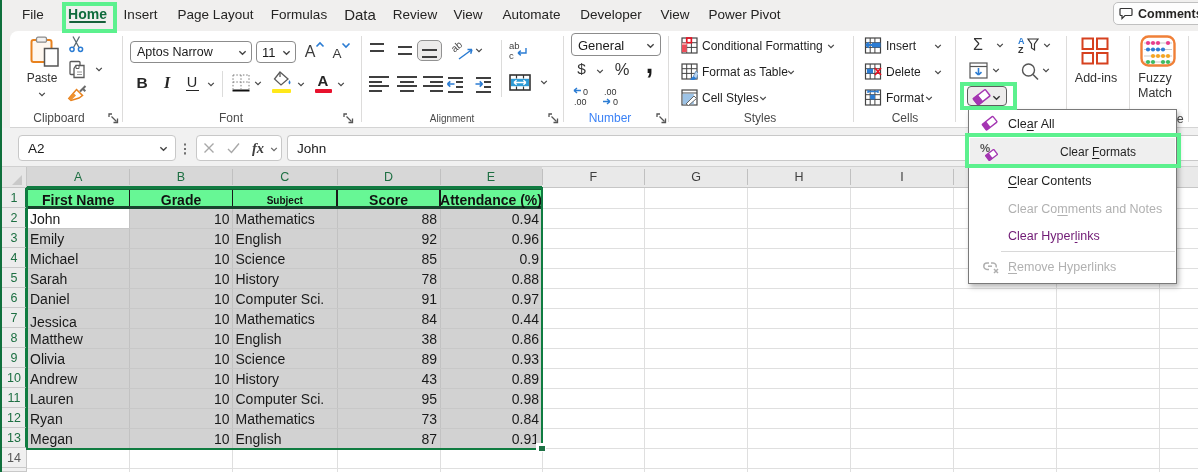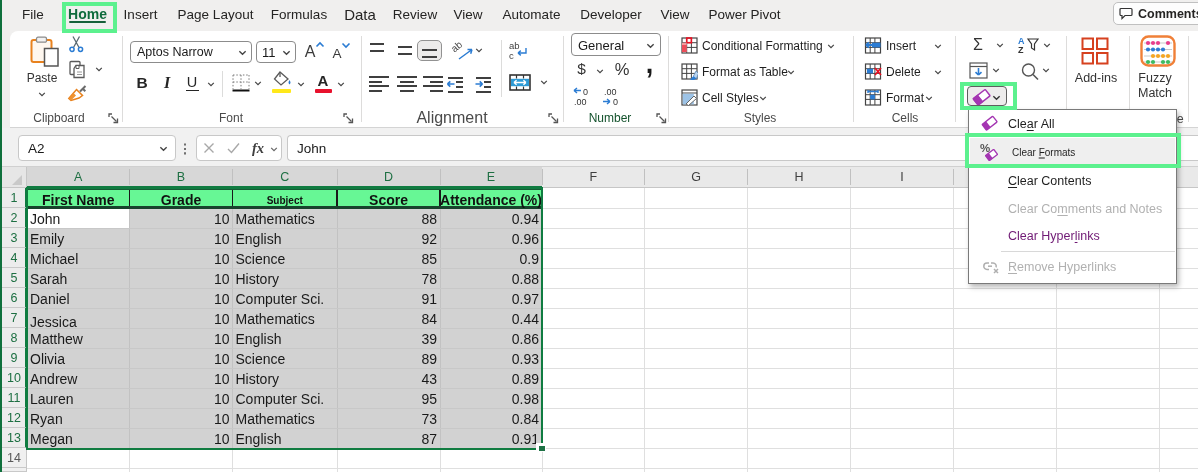--- a/index.html
+++ b/index.html
@@ -176,21 +176,21 @@
     </svg>
 <svg class="a" style="left:509px;top:74px" width="22" height="17" viewBox="0 0 22 17">
 <rect x="1" y="1" width="20" height="15" fill="#FFF" stroke="#333" stroke-width="1.6"></rect>
 <path d="M7.5 1 V4.5 M14.5 1 V4.5 M7.5 12.5 V16 M14.5 12.5 V16" stroke="#333" stroke-width="1.2"></path>
 <rect x="2" y="4.8" width="18" height="7.4" fill="#2E9BD6"></rect>
 <path d="M5 8.5 h12 M5 8.5 l2.6-2.3 M5 8.5 l2.6 2.3 M17 8.5 l-2.6 -2.3 M17 8.5 l-2.6 2.3" stroke="#FFF" stroke-width="1.4" fill="none"></path>
 </svg>
 <svg class="a" style="left:540.0px;top:78.0px" width="8" height="8" viewBox="0 0 8 8">
       <path d="M1.2 2.8 L4 5.6 L6.8 2.8" fill="none" stroke="#444" stroke-width="1.2"></path>
     </svg>
-<div class="a" style="left:452px;top:117.5px;font-size:16px;color:#4A4A4A;font-weight:400;transform:translate(-50%,-50%);white-space:nowrap;">Alignment</div>
+<div class="a" style="left:452px;top:117.5px;font-size:10px;color:#4A4A4A;font-weight:400;transform:translate(-50%,-50%);white-space:nowrap;">Alignment</div>
 <svg class="a" style="left:548px;top:112.5px" width="11" height="11" viewBox="0 0 11 11">
 <path d="M1 4 V1 H4" stroke="#555" stroke-width="1.3" fill="none"></path>
 <path d="M3.5 3.5 L8.5 8.5" stroke="#555" stroke-width="1.3" fill="none"></path>
 <path d="M9.5 5.5 V9.5 H5.5" stroke="#555" stroke-width="1.3" fill="none"></path>
 </svg>
 <div class="a " style="left:571px;top:33px;width:90px;height:23px;background:#fff;border:1px solid #8C8C8C;border-radius:4px;box-sizing:border-box"></div>
 <div class="a " style="left:578px;top:44.5px;font-size:13px;color:#1A1A1A;font-weight:400;transform:translateY(-50%);white-space:nowrap;">General</div>
 <svg class="a" style="left:645.5px;top:40.5px" width="9" height="9" viewBox="0 0 8 8">
       <path d="M1.2 2.8 L4 5.6 L6.8 2.8" fill="none" stroke="#444" stroke-width="1.2"></path>
     </svg>
@@ -203,21 +203,21 @@
 <svg class="a" style="left:572px;top:86px" width="26" height="20" viewBox="0 0 26 20">
 <path d="M2 4.5 h7 M2 4.5 l3-2.5 M2 4.5 l3 2.5" stroke="#2B7CD3" stroke-width="1.4" fill="none"></path>
 <text x="11" y="9" font-size="9" fill="#333" font-family="Liberation Sans">0</text>
 <text x="2" y="19" font-size="9" fill="#333" font-family="Liberation Sans">.00</text>
 </svg>
 <svg class="a" style="left:601px;top:86px" width="26" height="20" viewBox="0 0 26 20">
 <text x="3" y="9" font-size="9" fill="#333" font-family="Liberation Sans">.00</text>
 <path d="M2 15.5 h7 M9 15.5 l-3-2.5 M9 15.5 l-3 2.5" stroke="#2B7CD3" stroke-width="1.4" fill="none"></path>
 <text x="12" y="19" font-size="9" fill="#333" font-family="Liberation Sans">0</text>
 </svg>
-<div class="a" style="left:610px;top:117.5px;font-size:12px;color:#14532d;font-weight:400;transform:translate(-50%,-50%);white-space:nowrap;">Number</div>
+<div class="a" style="left:610px;top:117.5px;font-size:12px;color:#3b82f6;font-weight:400;transform:translate(-50%,-50%);white-space:nowrap;">Number</div>
 <svg class="a" style="left:656px;top:112.5px" width="11" height="11" viewBox="0 0 11 11">
 <path d="M1 4 V1 H4" stroke="#555" stroke-width="1.3" fill="none"></path>
 <path d="M3.5 3.5 L8.5 8.5" stroke="#555" stroke-width="1.3" fill="none"></path>
 <path d="M9.5 5.5 V9.5 H5.5" stroke="#555" stroke-width="1.3" fill="none"></path>
 </svg>
 <svg class="a" style="left:681px;top:37px" width="17" height="17" viewBox="0 0 17 17">
 <rect x="1" y="1" width="15" height="15" fill="#FFF" stroke="#444" stroke-width="1.2"></rect>
 <path d="M1 5.7 H16 M1 10.4 H16 M5.7 1 V16 M10.4 1 V16" stroke="#444" stroke-width="1"></path>
 <rect x="5.7" y="1" width="4.7" height="4.7" fill="none" stroke="#E81123" stroke-width="1.6"></rect>
 <rect x="1" y="5.7" width="4.7" height="9.4" fill="#F4989C"></rect>
@@ -525,21 +525,21 @@
 <div class="a " style="left:337px;top:299px;font-size:14px;color:#1A1A1A;font-weight:400;transform:translateY(-50%);white-space:nowrap;width:100px;text-align:right;transform:translateY(-50%)">91</div>
 <div class="a " style="left:440px;top:299px;font-size:14px;color:#1A1A1A;font-weight:400;transform:translateY(-50%);white-space:nowrap;width:99px;text-align:right;transform:translateY(-50%)">0.97</div>
 <div class="a " style="left:30px;top:322px;font-size:14px;color:#1A1A1A;font-weight:400;transform:translateY(-50%);white-space:nowrap;">Jessica</div>
 <div class="a " style="left:129.5px;top:319px;font-size:14px;color:#1A1A1A;font-weight:400;transform:translateY(-50%);white-space:nowrap;width:100.0px;text-align:right;transform:translateY(-50%)">10</div>
 <div class="a " style="left:235.5px;top:319px;font-size:14px;color:#1A1A1A;font-weight:400;transform:translateY(-50%);white-space:nowrap;">Mathematics</div>
 <div class="a " style="left:337px;top:319px;font-size:14px;color:#1A1A1A;font-weight:400;transform:translateY(-50%);white-space:nowrap;width:100px;text-align:right;transform:translateY(-50%)">84</div>
 <div class="a " style="left:440px;top:319px;font-size:14px;color:#1A1A1A;font-weight:400;transform:translateY(-50%);white-space:nowrap;width:99px;text-align:right;transform:translateY(-50%)">0.44</div>
 <div class="a " style="left:30px;top:339px;font-size:14px;color:#1A1A1A;font-weight:400;transform:translateY(-50%);white-space:nowrap;">Matthew</div>
 <div class="a " style="left:129.5px;top:339px;font-size:14px;color:#1A1A1A;font-weight:400;transform:translateY(-50%);white-space:nowrap;width:100.0px;text-align:right;transform:translateY(-50%)">10</div>
 <div class="a " style="left:235.5px;top:339px;font-size:14px;color:#1A1A1A;font-weight:400;transform:translateY(-50%);white-space:nowrap;">English</div>
-<div class="a " style="left:337px;top:339px;font-size:14px;color:#1A1A1A;font-weight:400;transform:translateY(-50%);white-space:nowrap;width:100px;text-align:right;transform:translateY(-50%)">39</div>
+<div class="a " style="left:337px;top:339px;font-size:14px;color:#1A1A1A;font-weight:400;transform:translateY(-50%);white-space:nowrap;width:100px;text-align:right;transform:translateY(-50%)">38</div>
 <div class="a " style="left:440px;top:339px;font-size:14px;color:#1A1A1A;font-weight:400;transform:translateY(-50%);white-space:nowrap;width:99px;text-align:right;transform:translateY(-50%)">0.86</div>
 <div class="a " style="left:30px;top:359px;font-size:14px;color:#1A1A1A;font-weight:400;transform:translateY(-50%);white-space:nowrap;">Olivia</div>
 <div class="a " style="left:129.5px;top:359px;font-size:14px;color:#1A1A1A;font-weight:400;transform:translateY(-50%);white-space:nowrap;width:100.0px;text-align:right;transform:translateY(-50%)">10</div>
 <div class="a " style="left:235.5px;top:359px;font-size:14px;color:#1A1A1A;font-weight:400;transform:translateY(-50%);white-space:nowrap;">Science</div>
 <div class="a " style="left:337px;top:359px;font-size:14px;color:#1A1A1A;font-weight:400;transform:translateY(-50%);white-space:nowrap;width:100px;text-align:right;transform:translateY(-50%)">89</div>
 <div class="a " style="left:440px;top:359px;font-size:14px;color:#1A1A1A;font-weight:400;transform:translateY(-50%);white-space:nowrap;width:99px;text-align:right;transform:translateY(-50%)">0.93</div>
 <div class="a " style="left:30px;top:379px;font-size:14px;color:#1A1A1A;font-weight:400;transform:translateY(-50%);white-space:nowrap;">Andrew</div>
 <div class="a " style="left:129.5px;top:379px;font-size:14px;color:#1A1A1A;font-weight:400;transform:translateY(-50%);white-space:nowrap;width:100.0px;text-align:right;transform:translateY(-50%)">10</div>
 <div class="a " style="left:235.5px;top:379px;font-size:14px;color:#1A1A1A;font-weight:400;transform:translateY(-50%);white-space:nowrap;">History</div>
 <div class="a " style="left:337px;top:379px;font-size:14px;color:#1A1A1A;font-weight:400;transform:translateY(-50%);white-space:nowrap;width:100px;text-align:right;transform:translateY(-50%)">43</div>
@@ -558,21 +558,21 @@
 <div class="a " style="left:129.5px;top:439px;font-size:14px;color:#1A1A1A;font-weight:400;transform:translateY(-50%);white-space:nowrap;width:100.0px;text-align:right;transform:translateY(-50%)">10</div>
 <div class="a " style="left:235.5px;top:439px;font-size:14px;color:#1A1A1A;font-weight:400;transform:translateY(-50%);white-space:nowrap;">English</div>
 <div class="a " style="left:337px;top:439px;font-size:14px;color:#1A1A1A;font-weight:400;transform:translateY(-50%);white-space:nowrap;width:100px;text-align:right;transform:translateY(-50%)">87</div>
 <div class="a " style="left:440px;top:439px;font-size:14px;color:#1A1A1A;font-weight:400;transform:translateY(-50%);white-space:nowrap;width:99px;text-align:right;transform:translateY(-50%)">0.91</div>
 <div class="a " style="left:25.5px;top:186.5px;width:517px;height:263.5px;border:2px solid #107C41;box-sizing:border-box"></div>
 <div class="a " style="left:536px;top:442.5px;width:9.5px;height:9px;background:#FFFFFF"></div>
 <div class="a " style="left:539px;top:445.5px;width:5.5px;height:5.5px;background:#1E7145"></div>
 <div class="a " style="left:968px;top:109px;width:209px;height:174.5px;background:#FFFFFF;border:1px solid #7A7A7A;box-shadow:2px 3px 5px rgba(0,0,0,0.28);box-sizing:border-box"></div>
 <div class="a " style="left:970px;top:138px;width:205px;height:27px;background:#EFEFEF"></div>
 <div class="a " style="left:1008px;top:123.5px;font-size:12.5px;color:#1F1F1F;font-weight:400;transform:translateY(-50%);white-space:nowrap;">Cle<u>a</u>r All</div>
-<div class="a " style="left:1012px;top:151.5px;font-size:10px;color:#1F1F1F;font-weight:400;transform:translateY(-50%);white-space:nowrap;text-align:center;">Clear <u>F</u>ormats</div>
+<div class="a " style="left:1060px;top:151.5px;font-size:12px;color:#1F1F1F;font-weight:400;transform:translateY(-50%);white-space:nowrap;text-align:center;">Clear <u>F</u>ormats</div>
 <div class="a " style="left:1008px;top:180.5px;font-size:12.5px;color:#1F1F1F;font-weight:400;transform:translateY(-50%);white-space:nowrap;"><u>C</u>lear Contents</div>
 <div class="a " style="left:1008px;top:209px;font-size:12.5px;color:#B1B1B1;font-weight:400;transform:translateY(-50%);white-space:nowrap;">Clear Co<u>m</u>ments and Notes</div>
 <div class="a " style="left:1008px;top:235.5px;font-size:12.5px;color:#701a75;font-weight:400;transform:translateY(-50%);white-space:nowrap;">Clear Hyper<u>l</u>inks</div>
 <div class="a " style="left:1001px;top:251px;width:174px;height:1px;background:#D8D8D8"></div>
 <div class="a " style="left:1008px;top:266.5px;font-size:12.5px;color:#B1B1B1;font-weight:400;transform:translateY(-50%);white-space:nowrap;"><u>R</u>emove Hyperlinks</div>
 <svg class="a" style="left:981px;top:115px" width="17" height="16" viewBox="0 0 20 17">
 <g transform="rotate(-38 10 8.5)">
 <rect x="2" y="4.5" width="16" height="8.5" rx="1" fill="#FFF" stroke="#A435B2" stroke-width="1.6"></rect>
 <path d="M2 4.5 h6 v8.5 h-6 z" fill="#A435B2"></path>
 </g>

